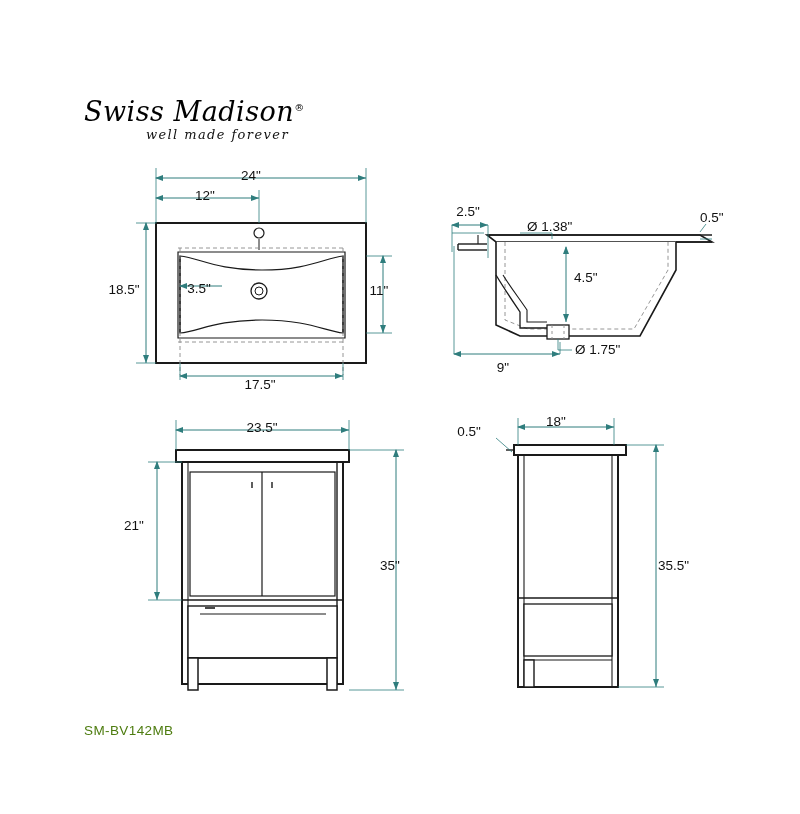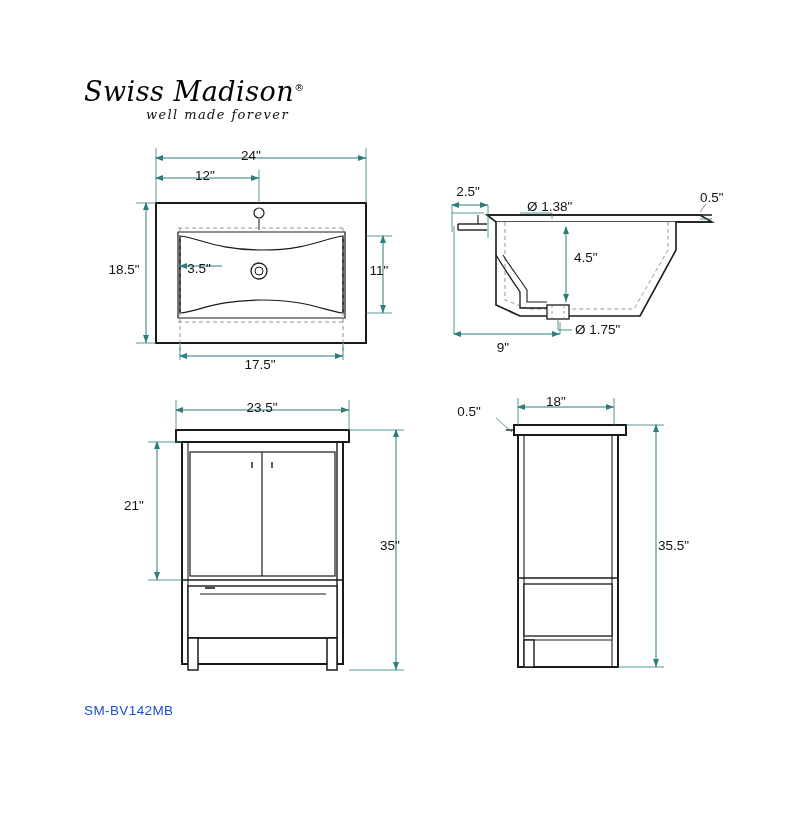--- a/index.html
+++ b/index.html
@@ -11,20 +11,21 @@
     width: 800px;
     height: 814px;
     font-family: "Liberation Sans", sans-serif;
     color: #000;
     position: relative;
     overflow: hidden;
   }
   .page {
     position: absolute;
     inset: 0;
+    margin-top: 20px;
   }
   
   .brand {
     position: absolute;
     left: 84px;
     top: 78px;
     width: 220px;
     height: 52px;
   }
   .brand-name {
@@ -51,21 +52,21 @@
     color: #111;
   }
   
   .sku {
     position: absolute;
     left: 84px;
     top: 703px;
     font-family: "Liberation Sans", sans-serif;
     font-size: 13.5px;
     letter-spacing: 0.4px;
-    color: #1d4ed8;
+    color: #4d7c0f;
   }
   
   svg.drawing {
     position: absolute;
     left: 0;
     top: 0;
     width: 800px;
     height: 814px;
   }
   .dim-text {

